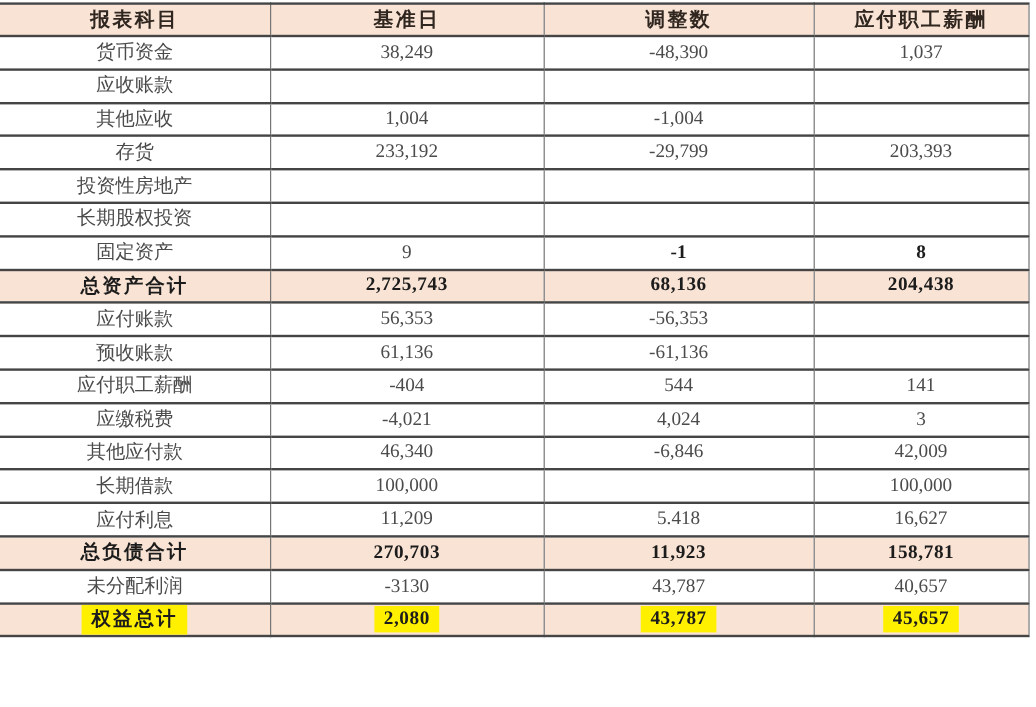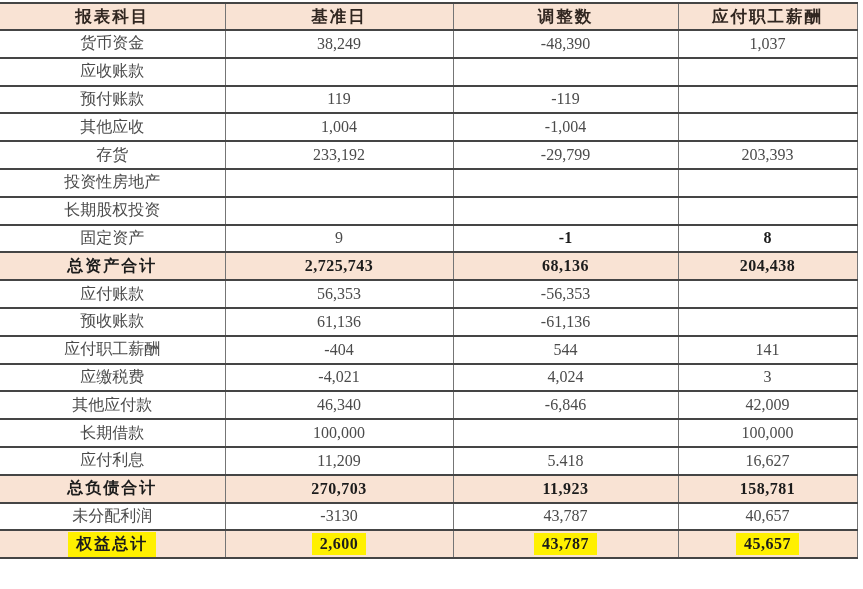--- a/index.html
+++ b/index.html
@@ -101,26 +101,20 @@
           <td>-48,390</td>
           <td>1,037</td>
         </tr>
         <tr class="row-normal">
           <td>应收账款</td>
           <td></td>
           <td></td>
           <td></td>
         </tr>
         <tr class="row-normal">
-          <td>预付账款</td>
-          <td>119</td>
-          <td>-119</td>
-          <td></td>
-        </tr>
-        <tr class="row-normal">
           <td>其他应收</td>
           <td>1,004</td>
           <td>-1,004</td>
           <td></td>
         </tr>
         <tr class="row-normal">
           <td>存货</td>
           <td>233,192</td>
           <td>-29,799</td>
           <td>203,393</td>
@@ -198,19 +192,19 @@
           <td>158,781</td>
         </tr>
         <tr class="row-normal">
           <td>未分配利润</td>
           <td>-3130</td>
           <td>43,787</td>
           <td>40,657</td>
         </tr>
         <tr class="row-equity">
           <td><span class="hl">权益总计</span></td>
-          <td><span class="hl">2,600</span></td>
+          <td><span class="hl">2,080</span></td>
           <td><span class="hl">43,787</span></td>
           <td><span class="hl">45,657</span></td>
         </tr>
       </tbody>
   </table>
 </div>
 
 </body></html>

